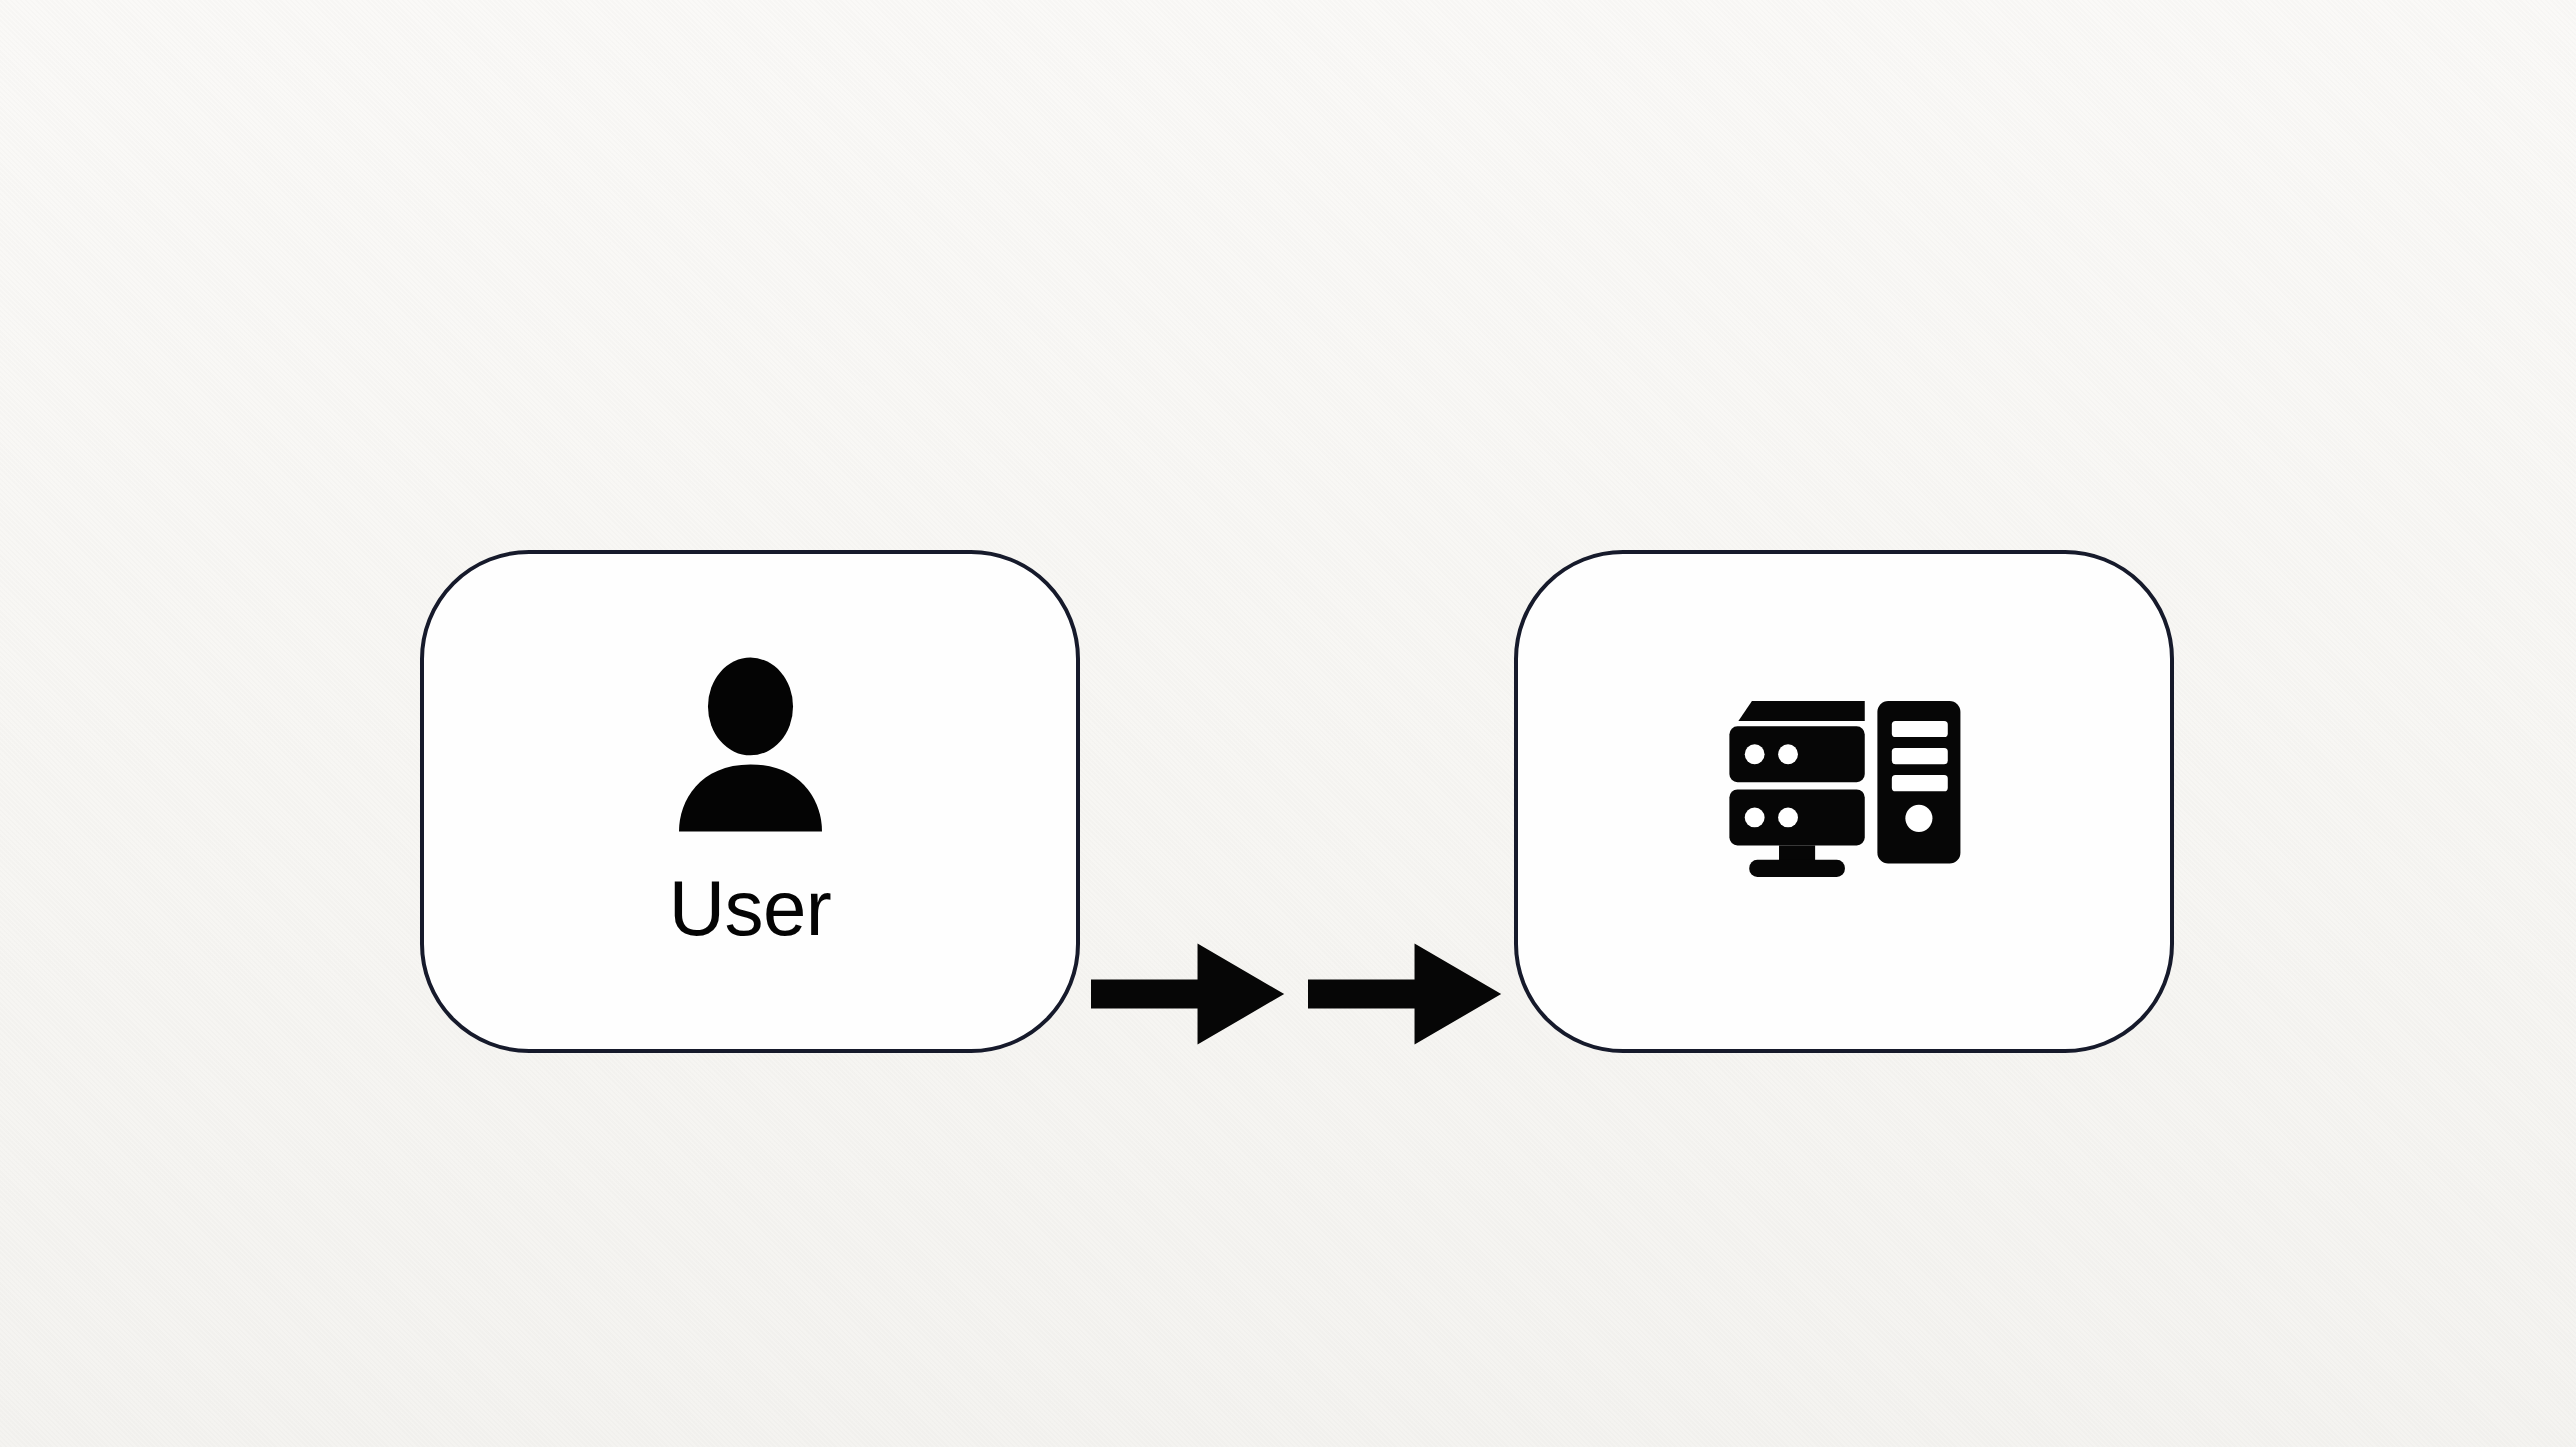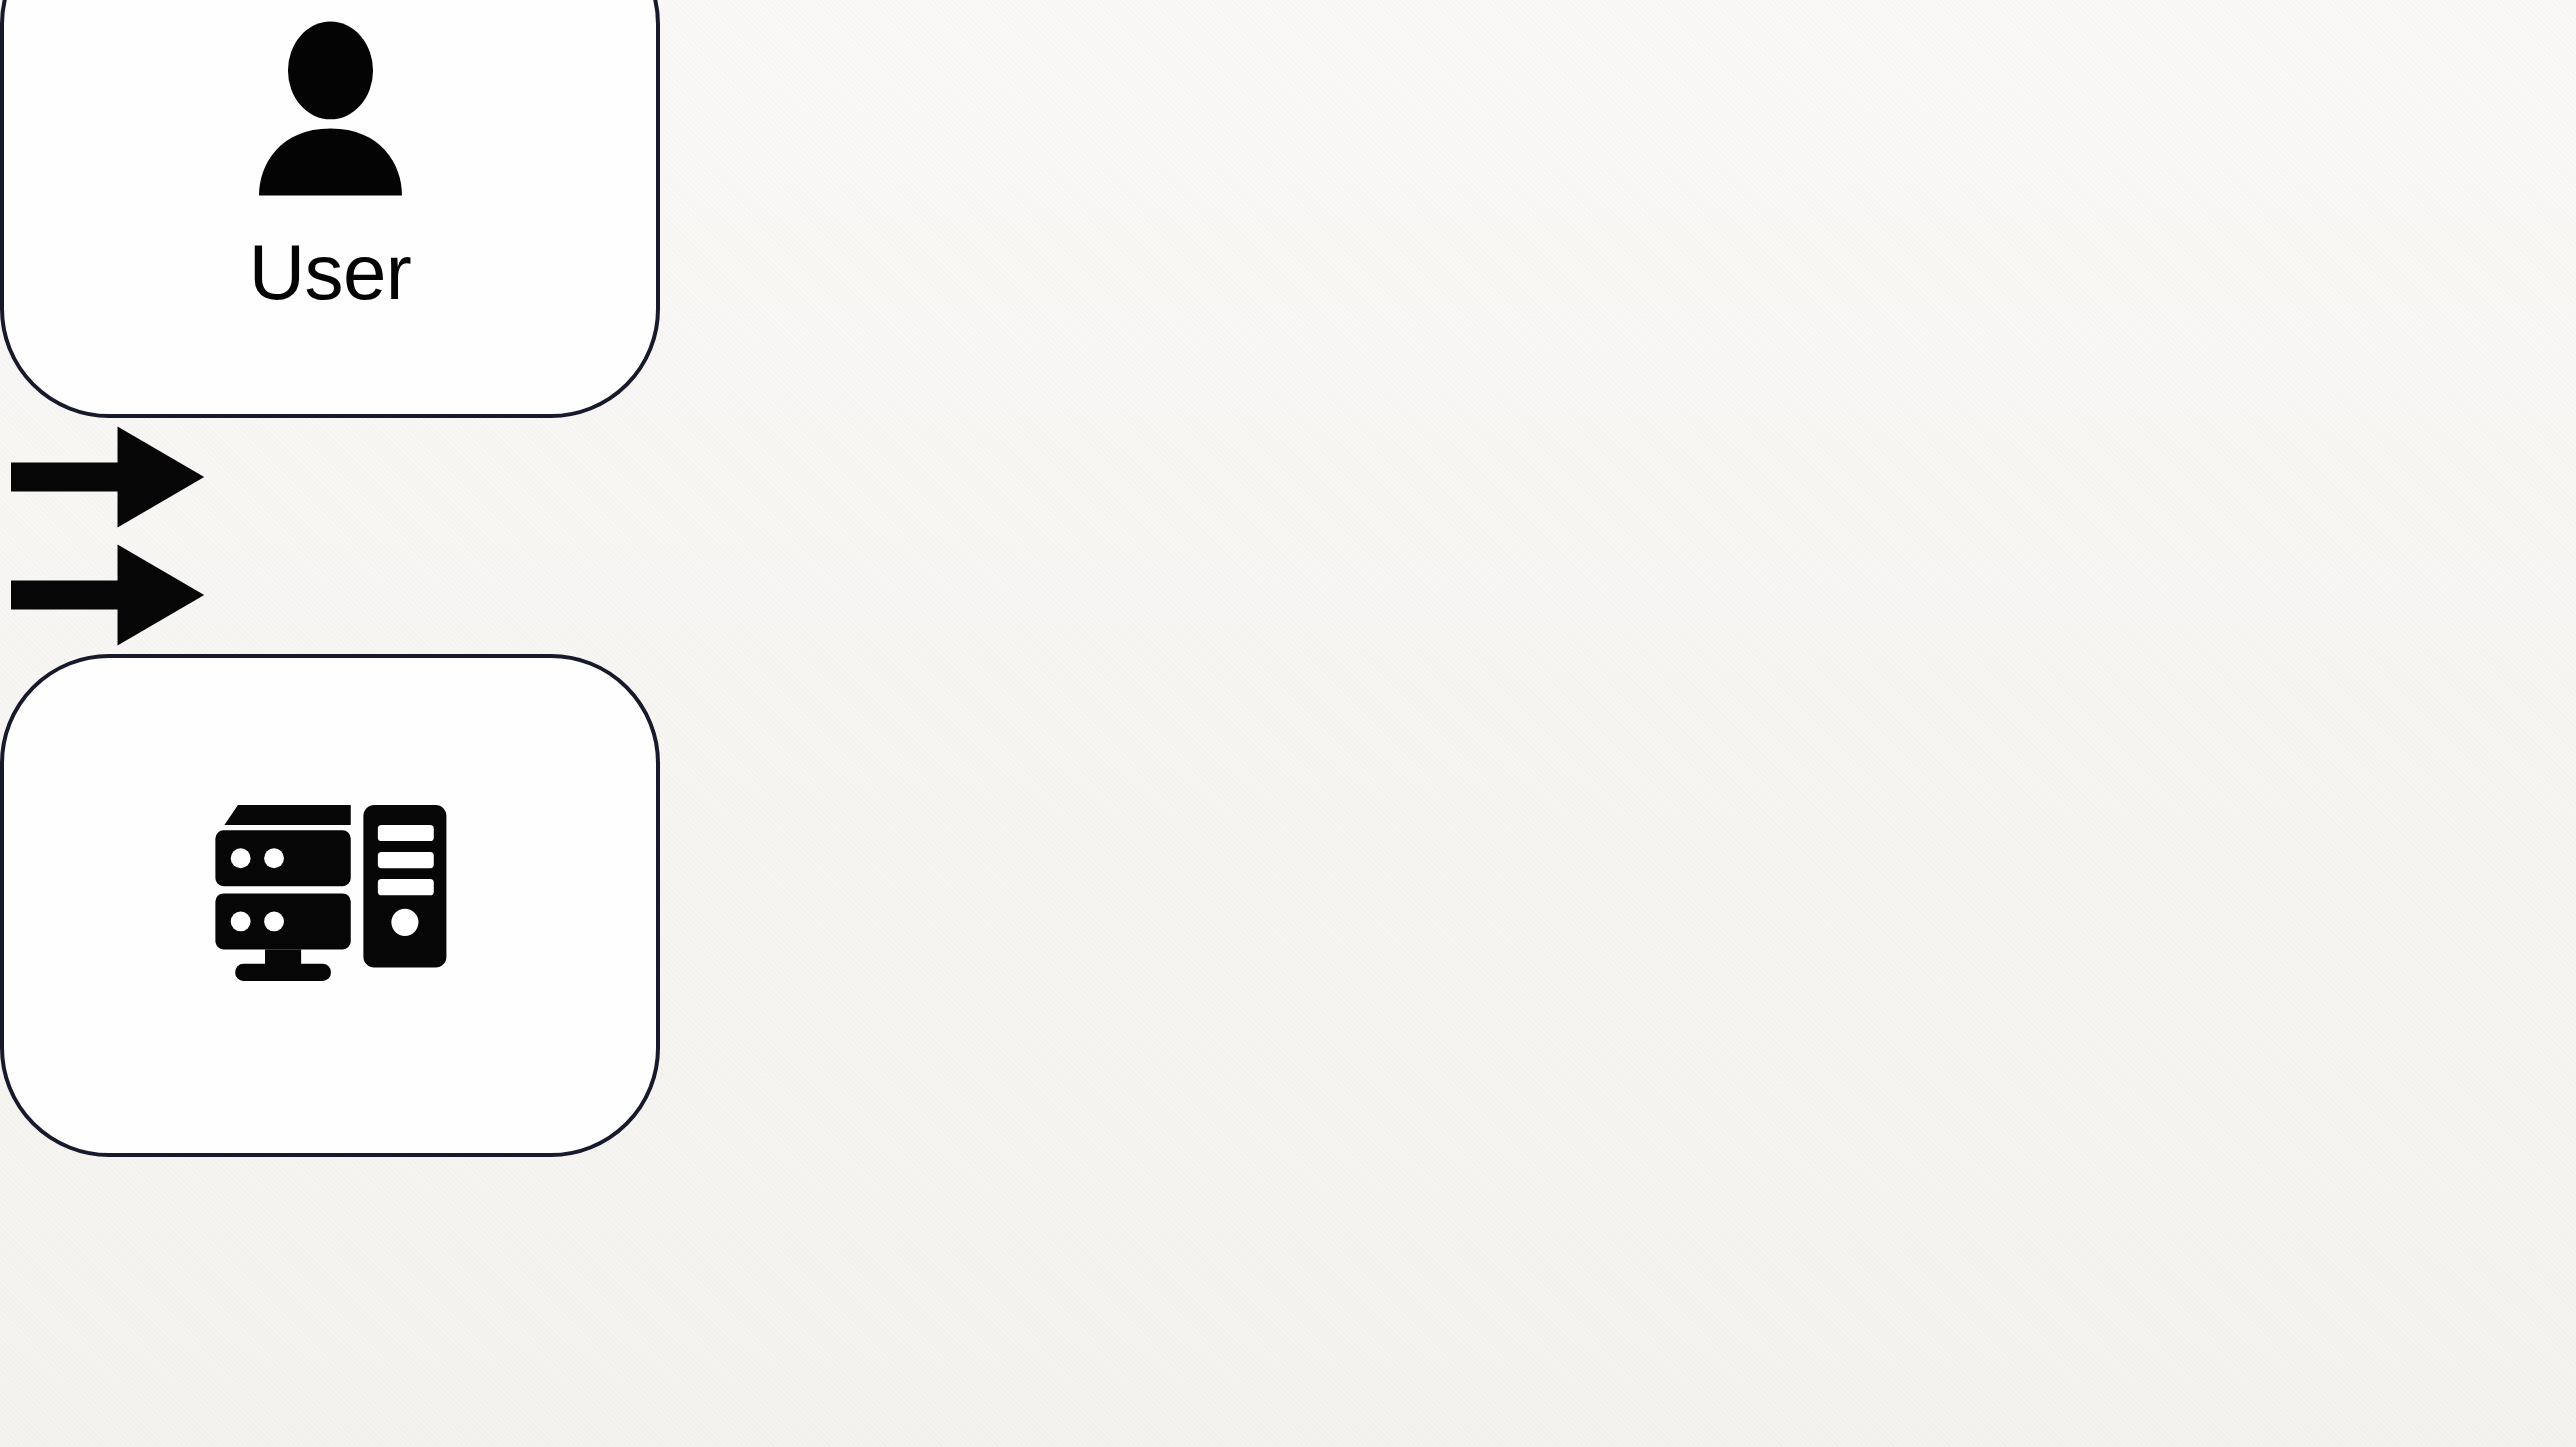--- a/index.html
+++ b/index.html
@@ -24,22 +24,22 @@
       linear-gradient(180deg, #faf9f7 0%, #f7f6f3 55%, #f4f3f0 100%);
   }
 
   #flow {
     position: absolute;
     left: 0;
     top: 0;
     width: 2576px;
     height: 1053px;
     display: flex;
-    flex-direction: column;
-    align-items: flex-start;
+    flex-direction: row;
+    align-items: flex-end;
     justify-content: center;
   }
 
   .node {
     position: relative;
     width: 660px;
     height: 503px;
     border: 4.5px solid #161a2b;
     border-radius: 109px;
     background: #fefefe;

